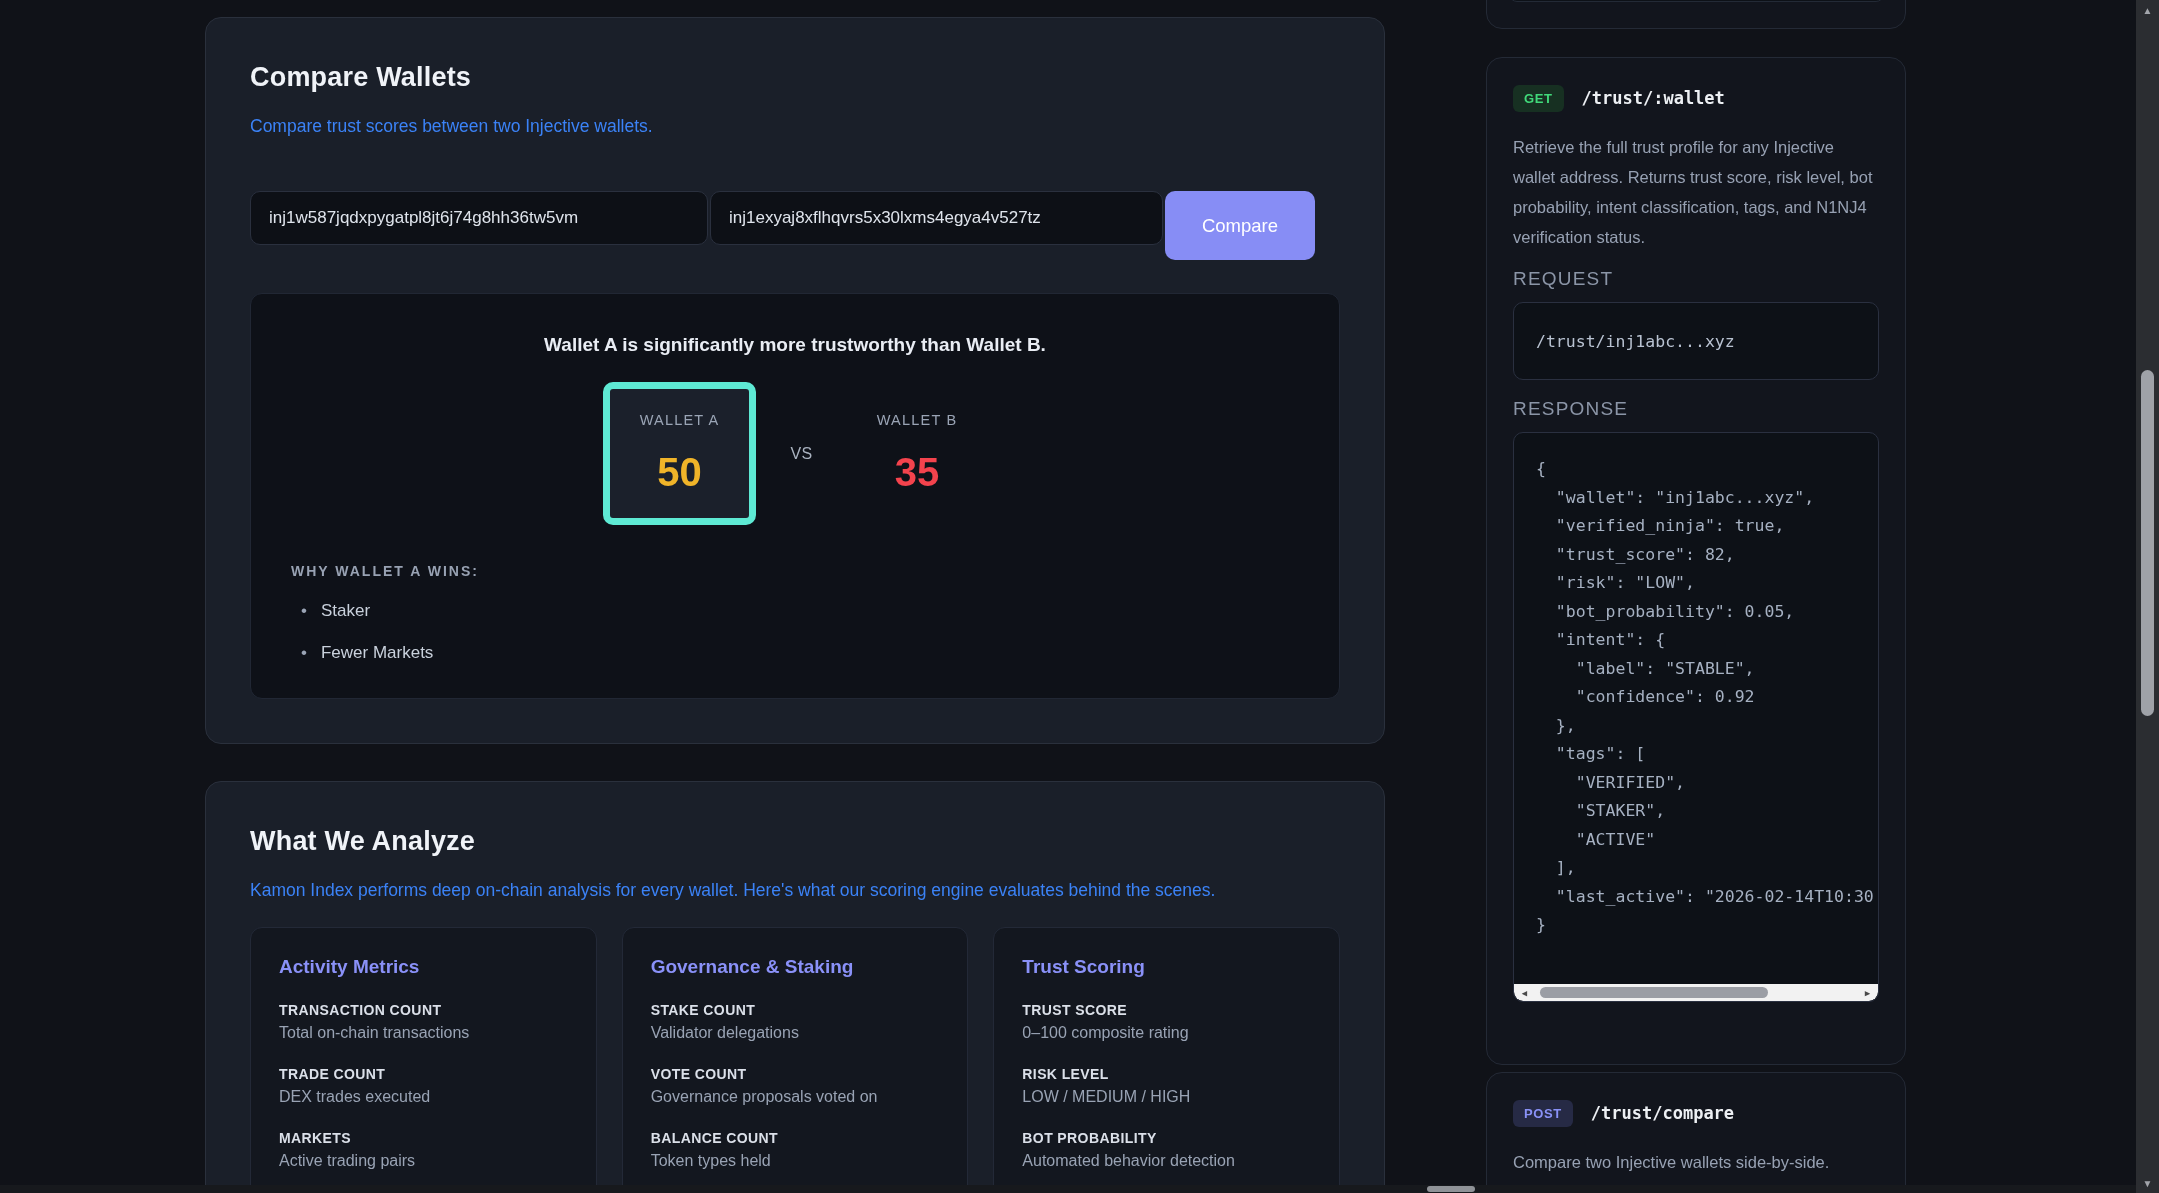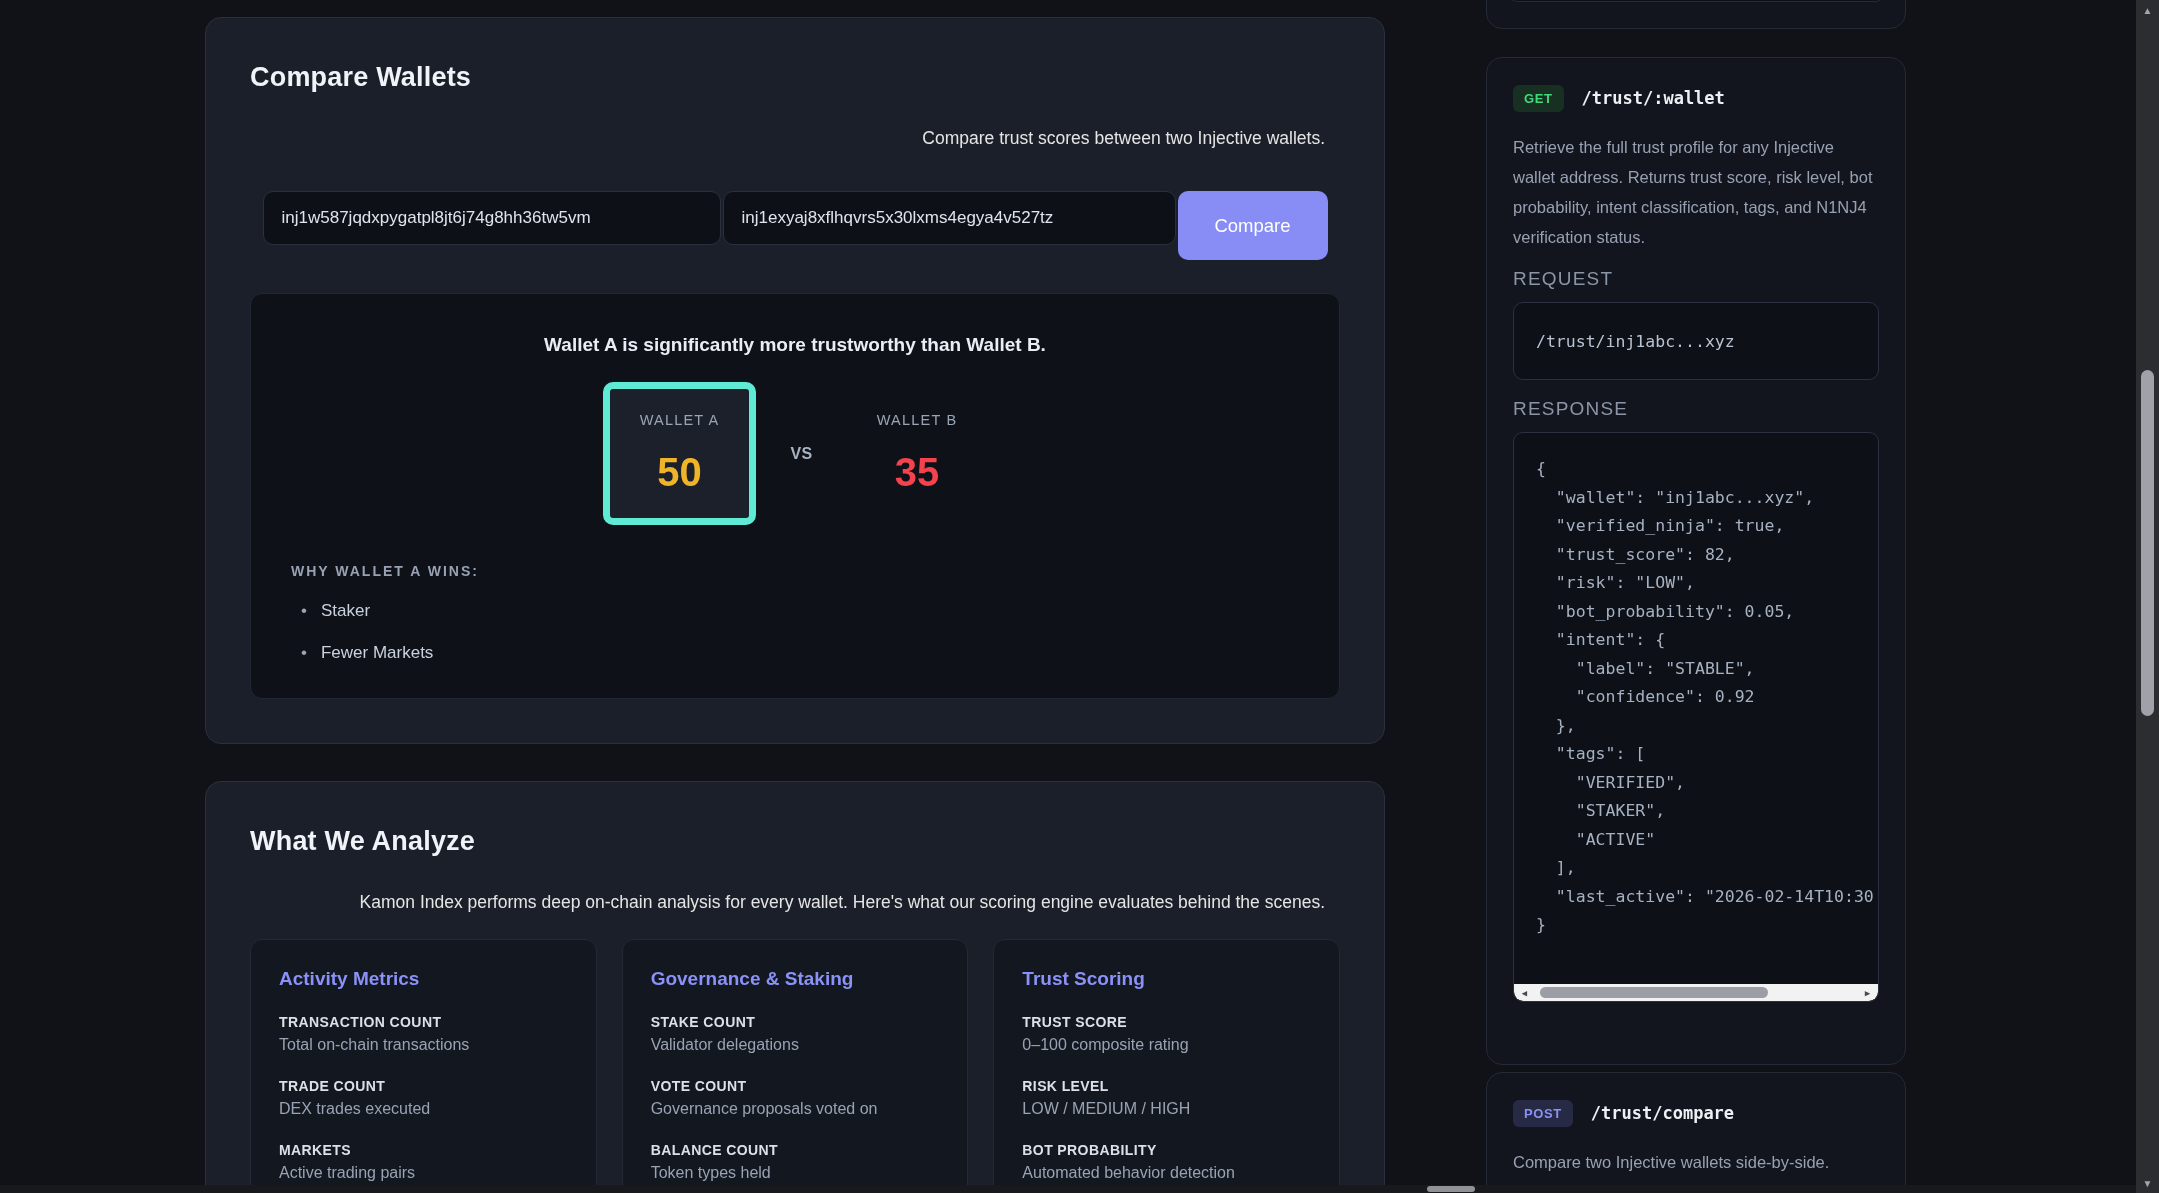--- a/index.html
+++ b/index.html
@@ -9,24 +9,24 @@
     background:#101218;
     font-family:"Liberation Sans", "DejaVu Sans", sans-serif;
     color:#edf0f5;
   }
   .main-col { position:absolute; left:205px; top:17px; width:1180px; }
   .card {
     background:#1a1f29; border:1px solid #2a303c; border-radius:16px;
     padding:44px;
   }
   .card h2 { font-size:27px; font-weight:700; color:#f0f3f8; letter-spacing:.2px; }
-  .card .sub { margin-top:30px; font-size:17.5px; line-height:30px; color:#e5e5e5; max-width:1075px;text-align:right; }
-
-  
-  .cmp-row { display:flex; gap:2px; margin-top:38px;justify-content:center; }
+  .card .sub { margin-top:18px; font-size:17.5px; line-height:30px; color:#3b82f6; max-width:1075px; }
+
+  
+  .cmp-row { display:flex; gap:2px; margin-top:50px; }
   .wallet-input {
     height:54px; background:#0d1016; border:1px solid #2a303e; border-radius:10px;
     color:#dfe4ec; font-size:17px; padding:0 18px; font-family:inherit;
     outline:none; min-width:0;
   }
   .input-a { width:458px; } .input-b { width:453px; }
   .cmp-btn {
     width:150px; height:69px; border:none; border-radius:10px; cursor:pointer;
     background:#878df5; color:#ffffff; font-size:18.5px; font-family:inherit;
   }
@@ -37,21 +37,21 @@
     border-radius:12px; padding:40px; height:406px;
   }
   .verdict { text-align:center; font-size:19px; font-weight:700; color:#e9edf4; }
   .score-row { margin-top:26px; display:flex; justify-content:center; align-items:center; gap:34px; }
   .score-col { display:flex; flex-direction:column; align-items:center; padding:23px 30px; border-radius:10px; }
   .score-col.boxed { background:#1b202b; border:7px solid #5eead4; }
   .w-label { font-size:14.5px; color:#9aa4b5; letter-spacing:1.2px; }
   .score { margin-top:22px; font-size:40px; font-weight:700; }
   .score-a { color:#f0b429; }
   .score-b { color:#f4434d; }
-  .vs { font-size:16px; color:#aab3c0; letter-spacing:.5px; font-weight:700; }
+  .vs { font-size:16px; color:#aab3c0; letter-spacing:.5px; font-weight:400; }
   .why-label { margin-top:38px; font-size:14px; font-weight:700; letter-spacing:2px; color:#98a2b3; }
   .reason { margin-top:22px; display:flex; align-items:center; gap:14px; font-size:17px; color:#c9d1dc; padding-left:10px; }
   .reason .dot { color:#9aa4b5; font-size:17px; }
 
   
   .card.analyze { margin-top:37px; min-height:625px; }
   .col-grid { display:grid; grid-template-columns:1fr 1fr 1fr; gap:25px; margin-top:22px; }
   .a-col { background:#13171f; border:1px solid #232937; border-radius:12px; padding:28px; min-height:300px; }
   .a-col h3 { font-size:19px; font-weight:700; color:#8a91f8; }
   .a-item { margin-top:24px; }

